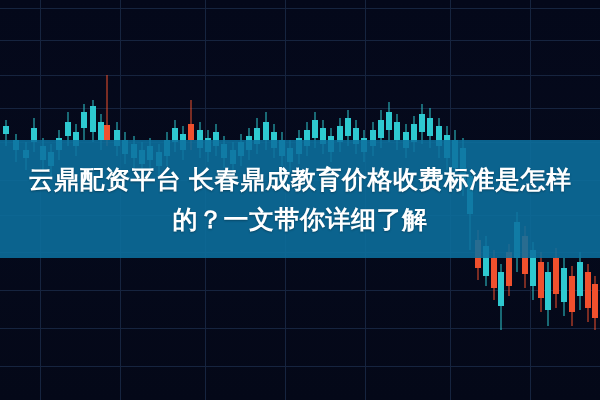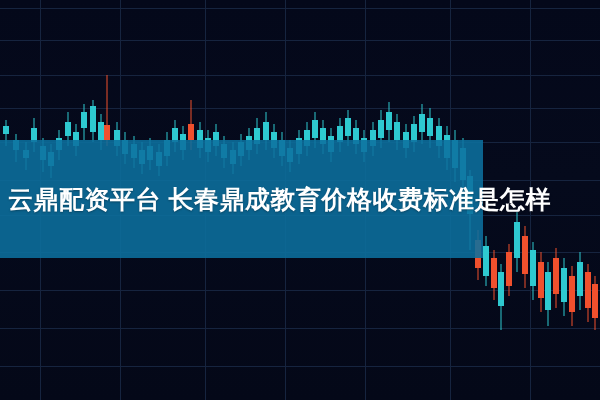--- a/index.html
+++ b/index.html
@@ -48,21 +48,21 @@
     position: absolute;
     left: 0;
     right: 0;
     border-radius: 0px;
   }
 
   
   #banner {
     position: absolute;
     left: 0;
-    width: 483px;
+    width: 600px;
     background: rgba(12, 112, 158, 0.88);
     display: flex;
     flex-direction: column;
     align-items: center;
     justify-content: center;
     box-sizing: border-box;
   }
   #title-block {
     width: 100%;
     text-align: center;
@@ -395,16 +395,17 @@
         <div class="candle" style="left: 592px; width: 6px; top: 0px; height: 400px;">
           <div class="wick" style="top: 276px; height: 54px; background: rgb(240, 80, 45);"></div>
           <div class="body" style="top: 284px; height: 34px; background: rgb(240, 80, 45);"></div>
         </div>
       </div>
   </div>
 
   <div id="banner" style="top: 140px; height: 118px;">
     <div id="title-block">
       <span class="title-line">云鼎配资平台 长春鼎成教育价格收费标准是怎样</span>
+      <span class="title-line">的？一文带你详细了解</span>
     </div>
   </div>
 
 </div>
 
 </body></html>

